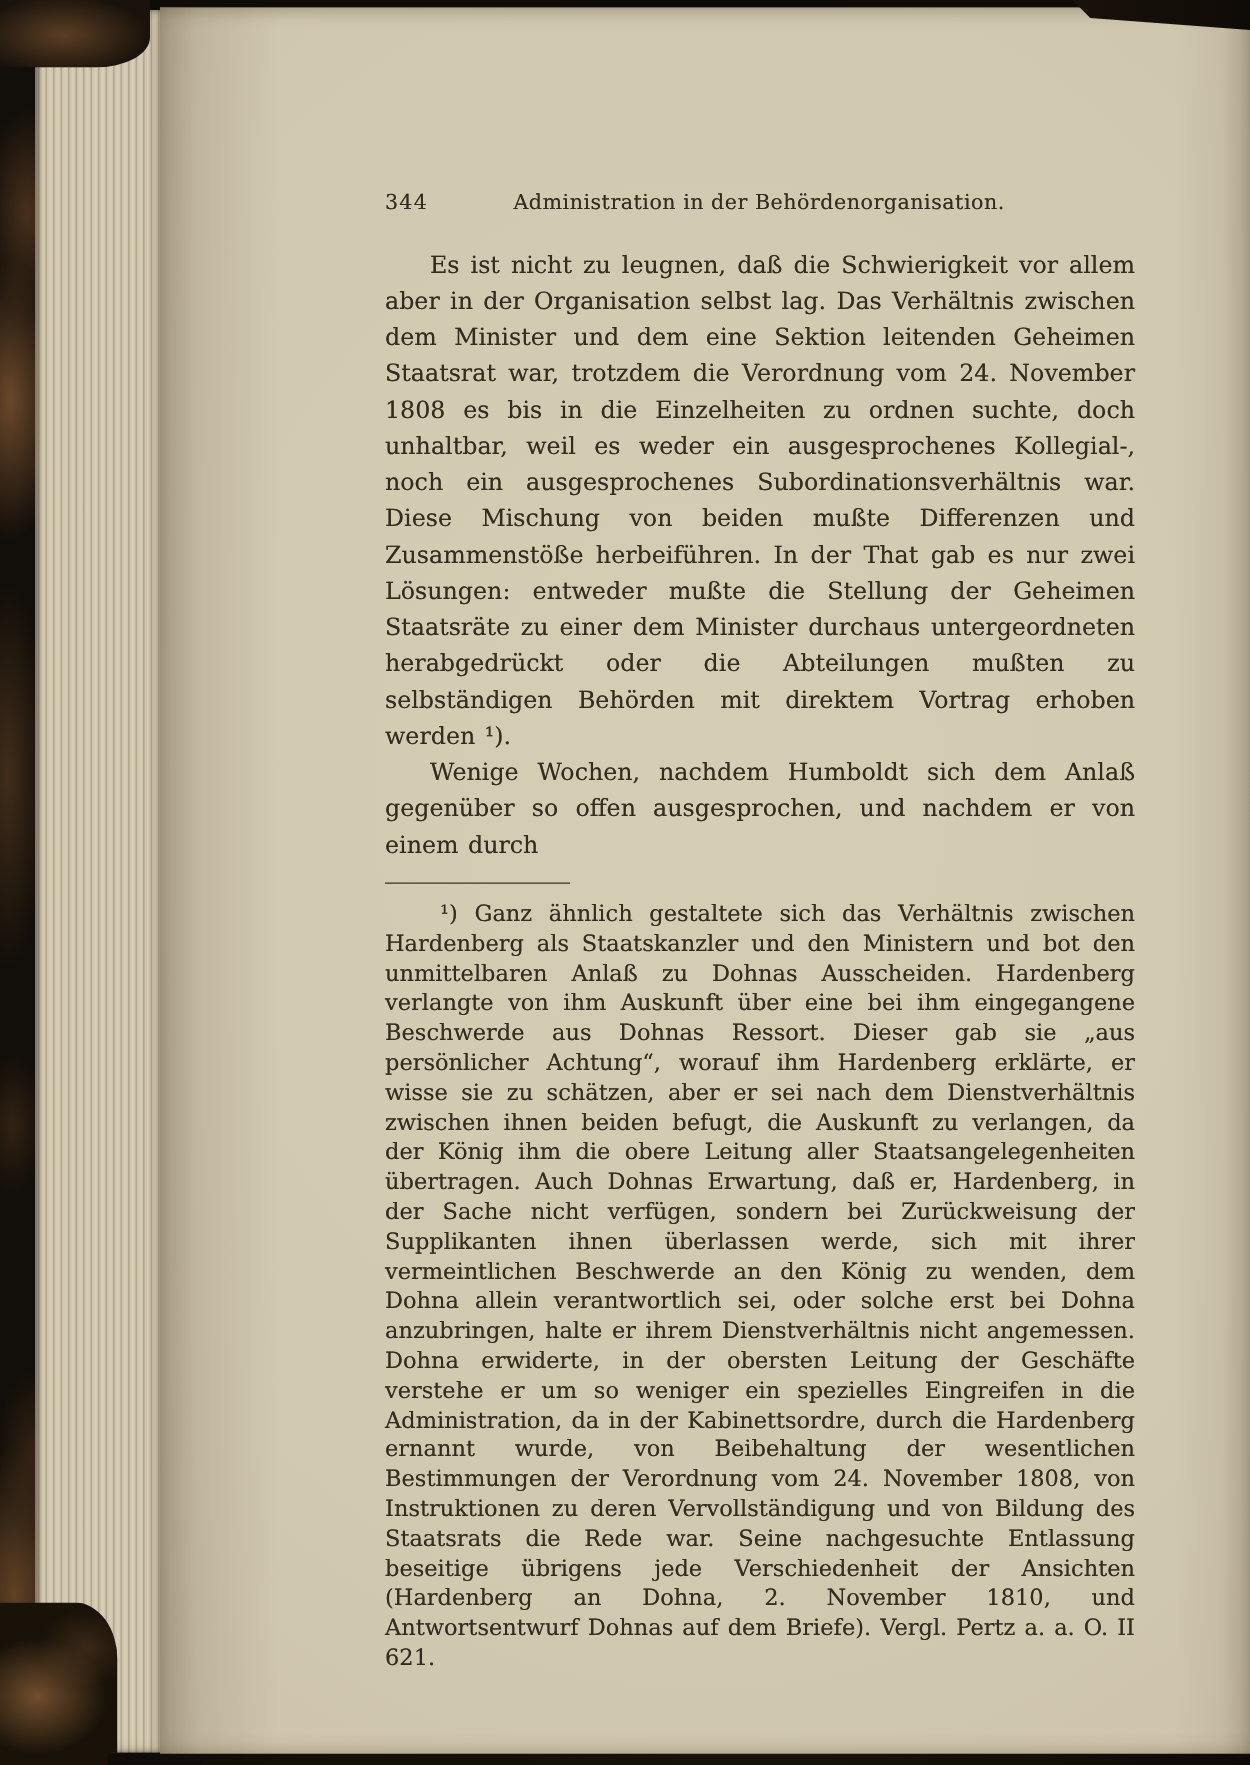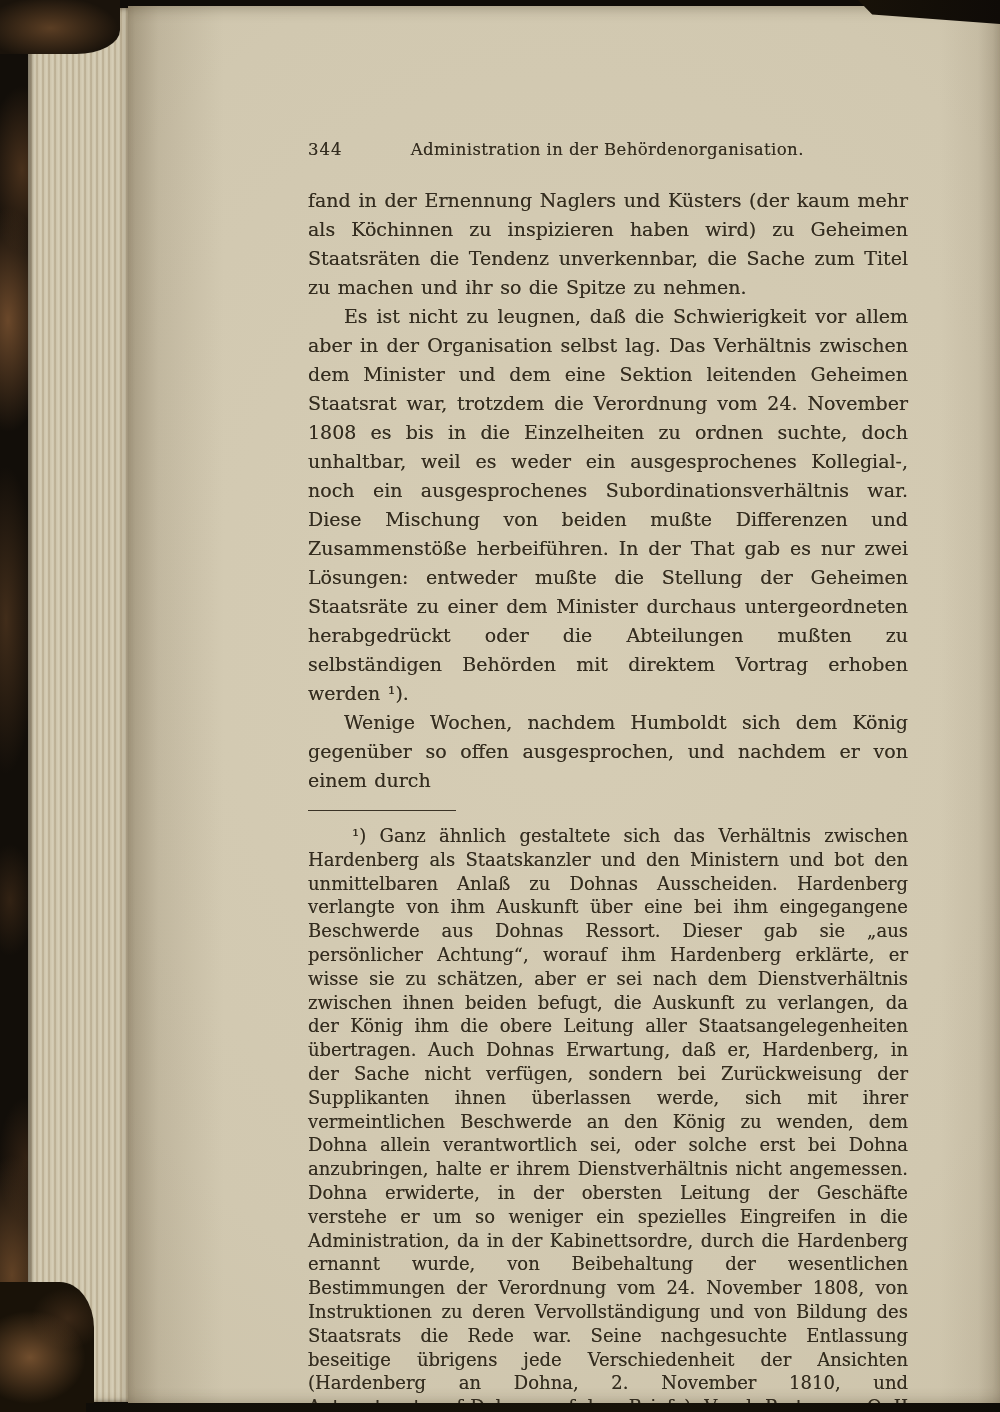--- a/index.html
+++ b/index.html
@@ -88,20 +88,21 @@
     left: 0; top: 0; right: 0; bottom: 0;
     padding: 134px 92px 0 180px;
     color: #332c1f;
     text-shadow: 0 0 0.5px rgba(45,37,22,.55);
   }
   .page-header {
     display: flex;
     align-items: baseline;
     font-size: 16.5px;
     margin-bottom: 27px;
+    margin-top: 12px;
   }
   .page-number {
     flex: 0 0 auto;
     letter-spacing: 1px;
   }
   .running-header {
     flex: 1 1 auto;
     text-align: center;
     letter-spacing: 0.4px;
     padding-right: 36px;
@@ -147,23 +148,22 @@
 
   <div class="page">
     <div class="content">
 
       <div class="page-header">
         <span class="page-number">344</span>
         <span class="running-header">Administration in der Behördenorganisation.</span>
       </div>
 
       <div class="body-text">
-        <p class="no-indent">fand in der Ernennung Naglers und Küsters (der kaum mehr als Köchinnen zu inspizieren haben wird) zu Geheimen Staatsräten die Tendenz unverkennbar, die Sache zum Titel zu machen und ihr so die Spitze zu nehmen.</p>
         <p>Es ist nicht zu leugnen, daß die Schwierigkeit vor allem aber in der Organisation selbst lag. Das Verhältnis zwischen dem Minister und dem eine Sektion leitenden Geheimen Staatsrat war, trotzdem die Verordnung vom 24. November 1808 es bis in die Einzelheiten zu ordnen suchte, doch unhaltbar, weil es weder ein ausgesprochenes Kollegial-, noch ein ausgesprochenes Subordinationsverhältnis war. Diese Mischung von beiden mußte Differenzen und Zusammenstöße herbeiführen. In der That gab es nur zwei Lösungen: entweder mußte die Stellung der Geheimen Staatsräte zu einer dem Minister durchaus untergeordneten herabgedrückt oder die Abteilungen mußten zu selbständigen Behörden mit direktem Vortrag erhoben werden ¹).</p>
-        <p>Wenige Wochen, nachdem Humboldt sich dem König gegenüber so offen ausgesprochen, und nachdem er von einem durch</p>
+        <p>Wenige Wochen, nachdem Humboldt sich dem Anlaß gegenüber so offen ausgesprochen, und nachdem er von einem durch</p>
       </div>
 
       <hr class="footnote-rule">
 
       <p class="footnote">¹) Ganz ähnlich gestaltete sich das Verhältnis zwischen Hardenberg als Staatskanzler und den Ministern und bot den unmittelbaren Anlaß zu Dohnas Ausscheiden. Hardenberg verlangte von ihm Auskunft über eine bei ihm eingegangene Beschwerde aus Dohnas Ressort. Dieser gab sie „aus persönlicher Achtung“, worauf ihm Hardenberg erklärte, er wisse sie zu schätzen, aber er sei nach dem Dienstverhältnis zwischen ihnen beiden befugt, die Auskunft zu verlangen, da der König ihm die obere Leitung aller Staatsangelegenheiten übertragen. Auch Dohnas Erwartung, daß er, Hardenberg, in der Sache nicht verfügen, sondern bei Zurückweisung der Supplikanten ihnen überlassen werde, sich mit ihrer vermeintlichen Beschwerde an den König zu wenden, dem Dohna allein verantwortlich sei, oder solche erst bei Dohna anzubringen, halte er ihrem Dienstverhältnis nicht angemessen. Dohna erwiderte, in der obersten Leitung der Geschäfte verstehe er um so weniger ein spezielles Eingreifen in die Administration, da in der Kabinettsordre, durch die Hardenberg ernannt wurde, von Beibehaltung der wesentlichen Bestimmungen der Verordnung vom 24. November 1808, von Instruktionen zu deren Vervollständigung und von Bildung des Staatsrats die Rede war. Seine nachgesuchte Entlassung beseitige übrigens jede Verschiedenheit der Ansichten (Hardenberg an Dohna, 2. November 1810, und Antwortsentwurf Dohnas auf dem Briefe). Vergl. Pertz a. a. O. II 621.</p>
 
     </div>
   </div>
 
   <div class="corner-tl"></div>

